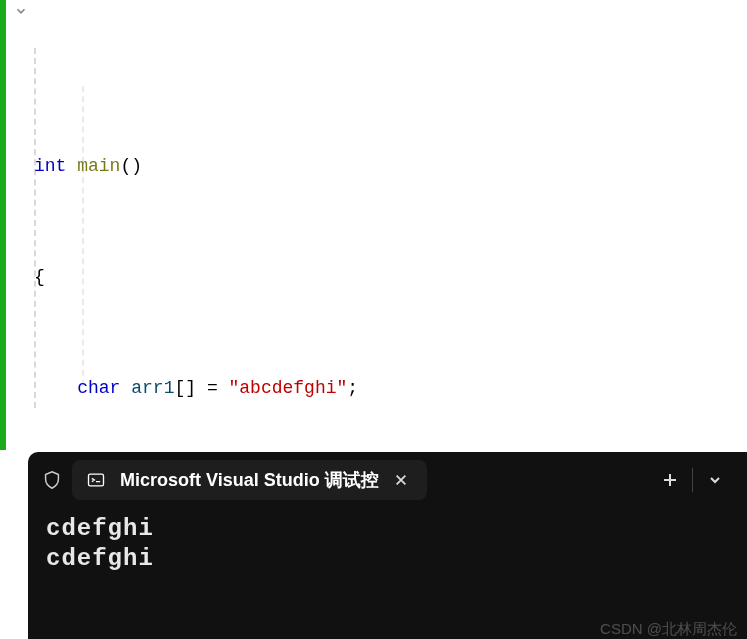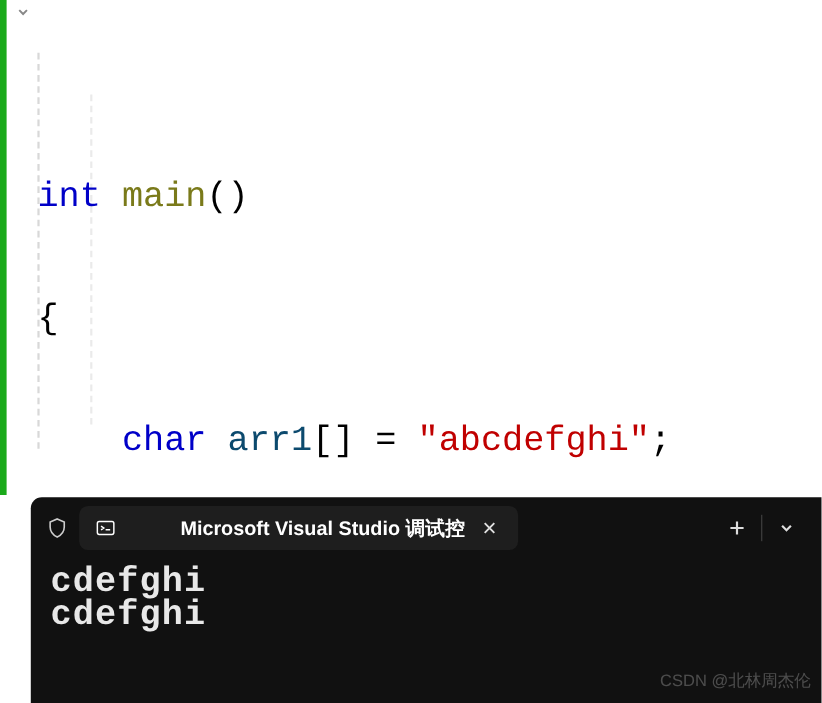--- a/index.html
+++ b/index.html
@@ -27,23 +27,23 @@
   }
   .fold-chevron {
     position: absolute;
     top: 4px;
     left: 8px;
     width: 14px;
     height: 14px;
   }
   .code {
     flex: 1;
-    font-size: 32px;
+    font-size: 18px;
     line-height: 37px;
-    padding-top: 12px;
+    padding-top: 0;
     white-space: pre;
     position: relative;
   }
   .code .line { display: block; position: relative; }
   .indent-guide {
     position: absolute;
     left: 0;
     top: 48px;
     height: 360px;
     border-left: 2px dashed #d8d8d8;
@@ -93,21 +93,20 @@
     padding: 6px 14px 6px 10px;
     height: 40px;
   }
   .tab-title {
     color: #fff;
     font-size: 18px;
     font-weight: 600;
     max-width: 260px;
     overflow: hidden;
     white-space: nowrap;
-    margin-left: 44px;
   }
   .close-area {
     display:flex; align-items:center; justify-content:center;
     width: 24px; height: 24px;
   }
   .tabbar-right {
     margin-left: auto;
     display: flex;
     align-items: center;
     gap: 0;
@@ -115,31 +114,31 @@
   .tabbar-btn {
     width: 44px; height: 40px;
     display: flex; align-items: center; justify-content: center;
     color: #ddd;
   }
   .divider {
     width: 1px; height: 24px; background: #444;
   }
   .terminal-body {
     font-family: Consolas, "Courier New", monospace;
-    font-size: 32px;
+    font-size: 24px;
     font-weight: 600;
     line-height: 30px;
     padding: 6px 18px;
     color: #e8e8e8;
     letter-spacing: 1px;
   }
   .watermark {
     position: absolute;
     right: 10px;
-    bottom: 10px;
+    bottom: 0;
     color: rgba(255,255,255,0.25);
     font-size: 15px;
     font-family: "Segoe UI", Arial, sans-serif;
   }
 </style>
 </head>
 <body>
 
 <div class="editor-wrap">
   <div class="change-bar"></div>

